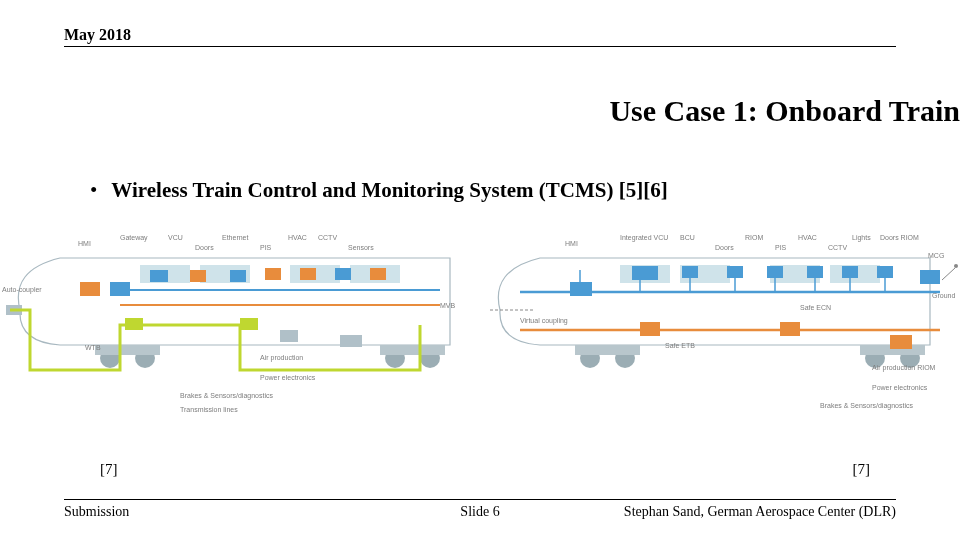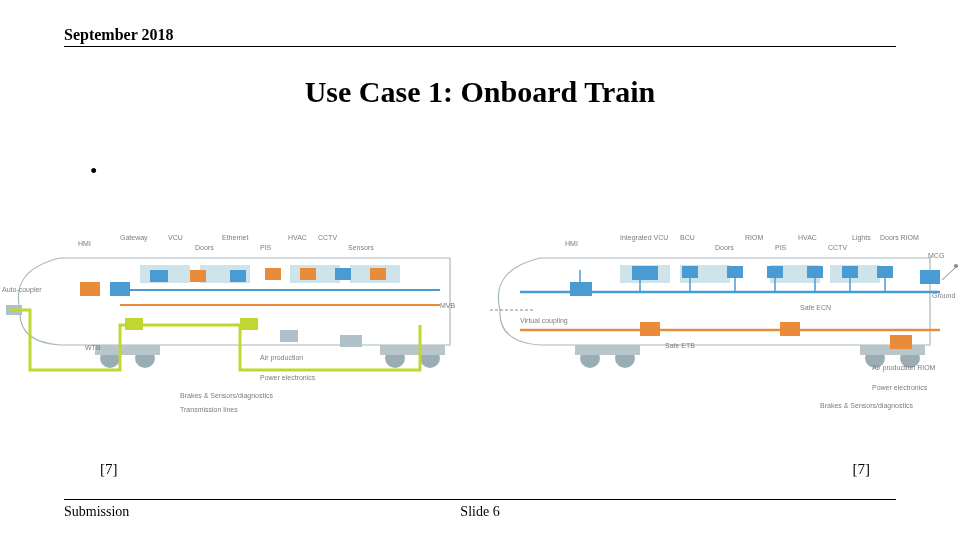--- a/index.html
+++ b/index.html
@@ -18,24 +18,24 @@
     padding: 26px 64px 0 64px;
     font-weight: bold;
     font-size: 16px;
   }
   .header-rule {
     margin: 2px 64px 0 64px;
     border: none;
     border-top: 1.5px solid #000;
   }
   .title {
-    text-align: center;
+    text-align: right;
     font-weight: bold;
     font-size: 30px;
-    margin-top: 28px;
+    margin-top: 47px;
   }
   .bullet-row {
     margin-top: 50px;
     padding-left: 90px;
     font-size: 21px;
     font-weight: bold;
     display: flex;
     align-items: baseline;
     gap: 14px;
   }
@@ -83,28 +83,29 @@
   .diag-label {
     font-family: Arial, Helvetica, sans-serif;
     font-size: 7px;
     fill: #7d7d7d;
   }
 </style>
 </head>
 <body>
 
 <div class="header">
-  <span>September 2018</span>
+  <span>May 2018</span>
 </div>
 <hr class="header-rule">
 
 <h1 class="title">Use Case 1: Onboard Train</h1>
 
 <div class="bullet-row">
   <span class="bullet-dot">•</span>
+  <span>Wireless Train Control and Monitoring System (TCMS) [5][6]</span>
 </div>
 
 <div class="figures">
 
   <div class="fig">
     <svg viewBox="0 0 480 220">
 
       <path d="M20 100 Q10 60 60 48 L450 48 L450 135 L60 135 Q18 132 20 100 Z" fill="none" stroke="#a8b8c0" stroke-width="1.2"></path>
 
       <rect x="140" y="55" width="50" height="18" fill="#cfe3ea"></rect>
@@ -241,13 +242,14 @@
 
 <div class="caption-row">
   <span>[7]</span>
   <span>[7]</span>
 </div>
 
 <hr class="footer-rule">
 <div class="footer">
   <span>Submission</span>
   <span class="footer-center">Slide 6</span>
+  <span>Stephan Sand, German Aerospace Center (DLR)</span>
 </div>
 
 </body></html>

